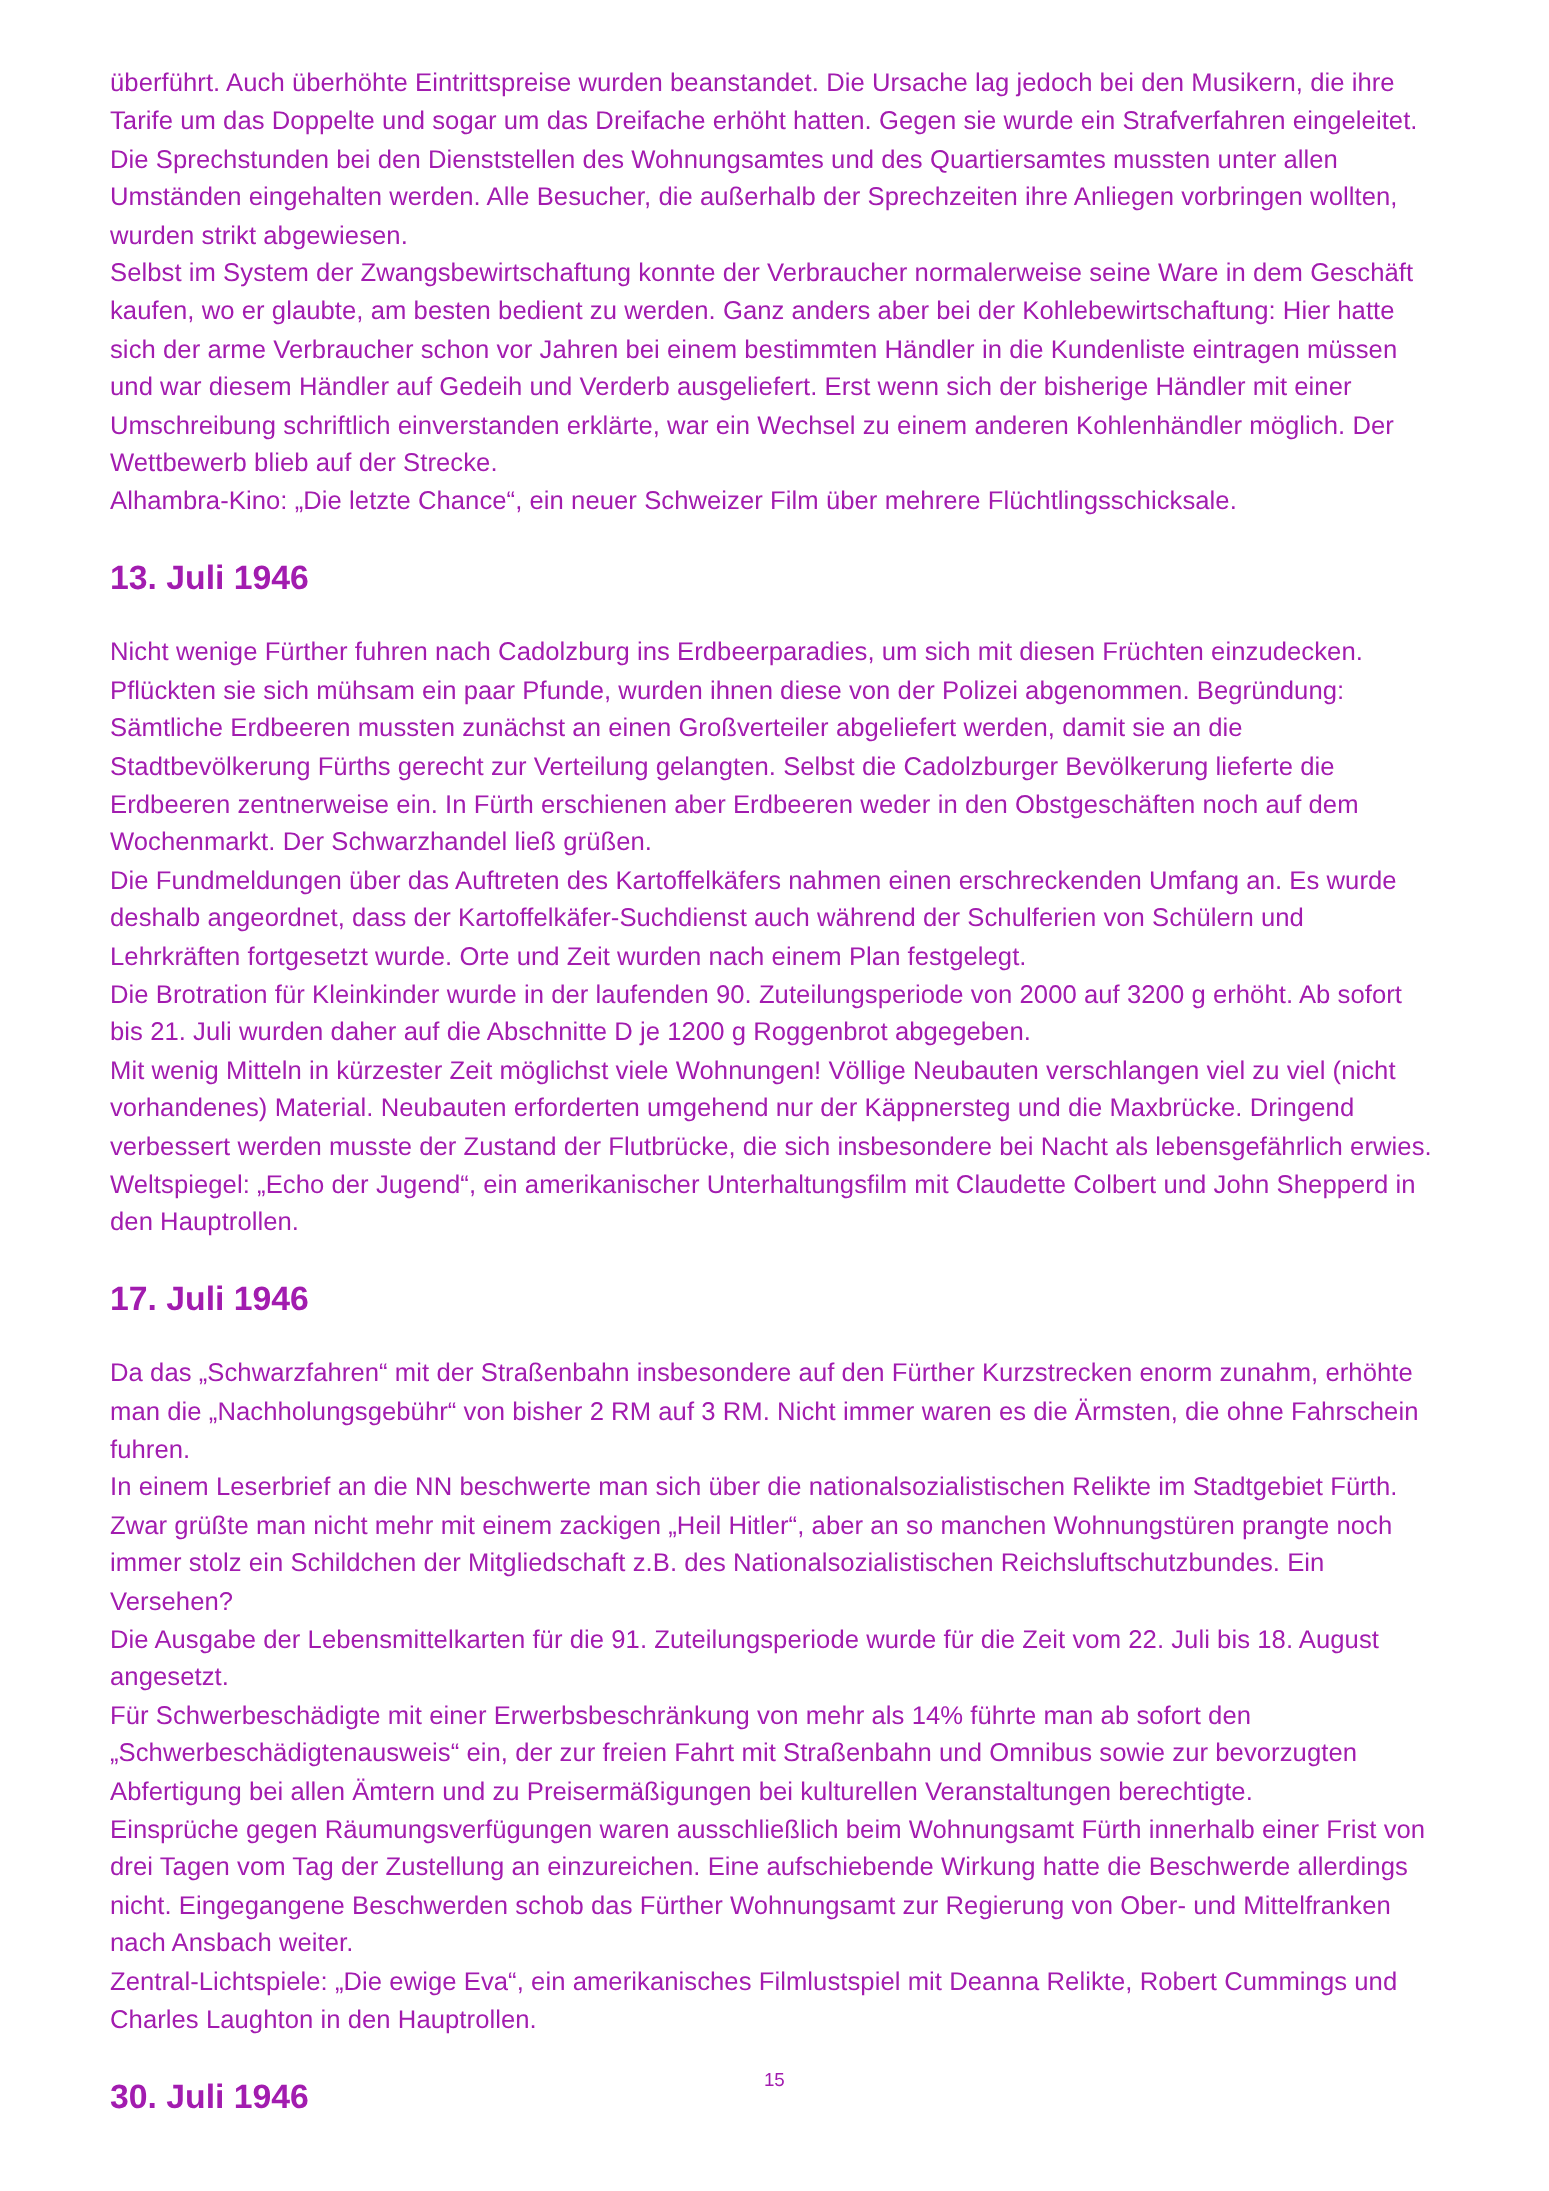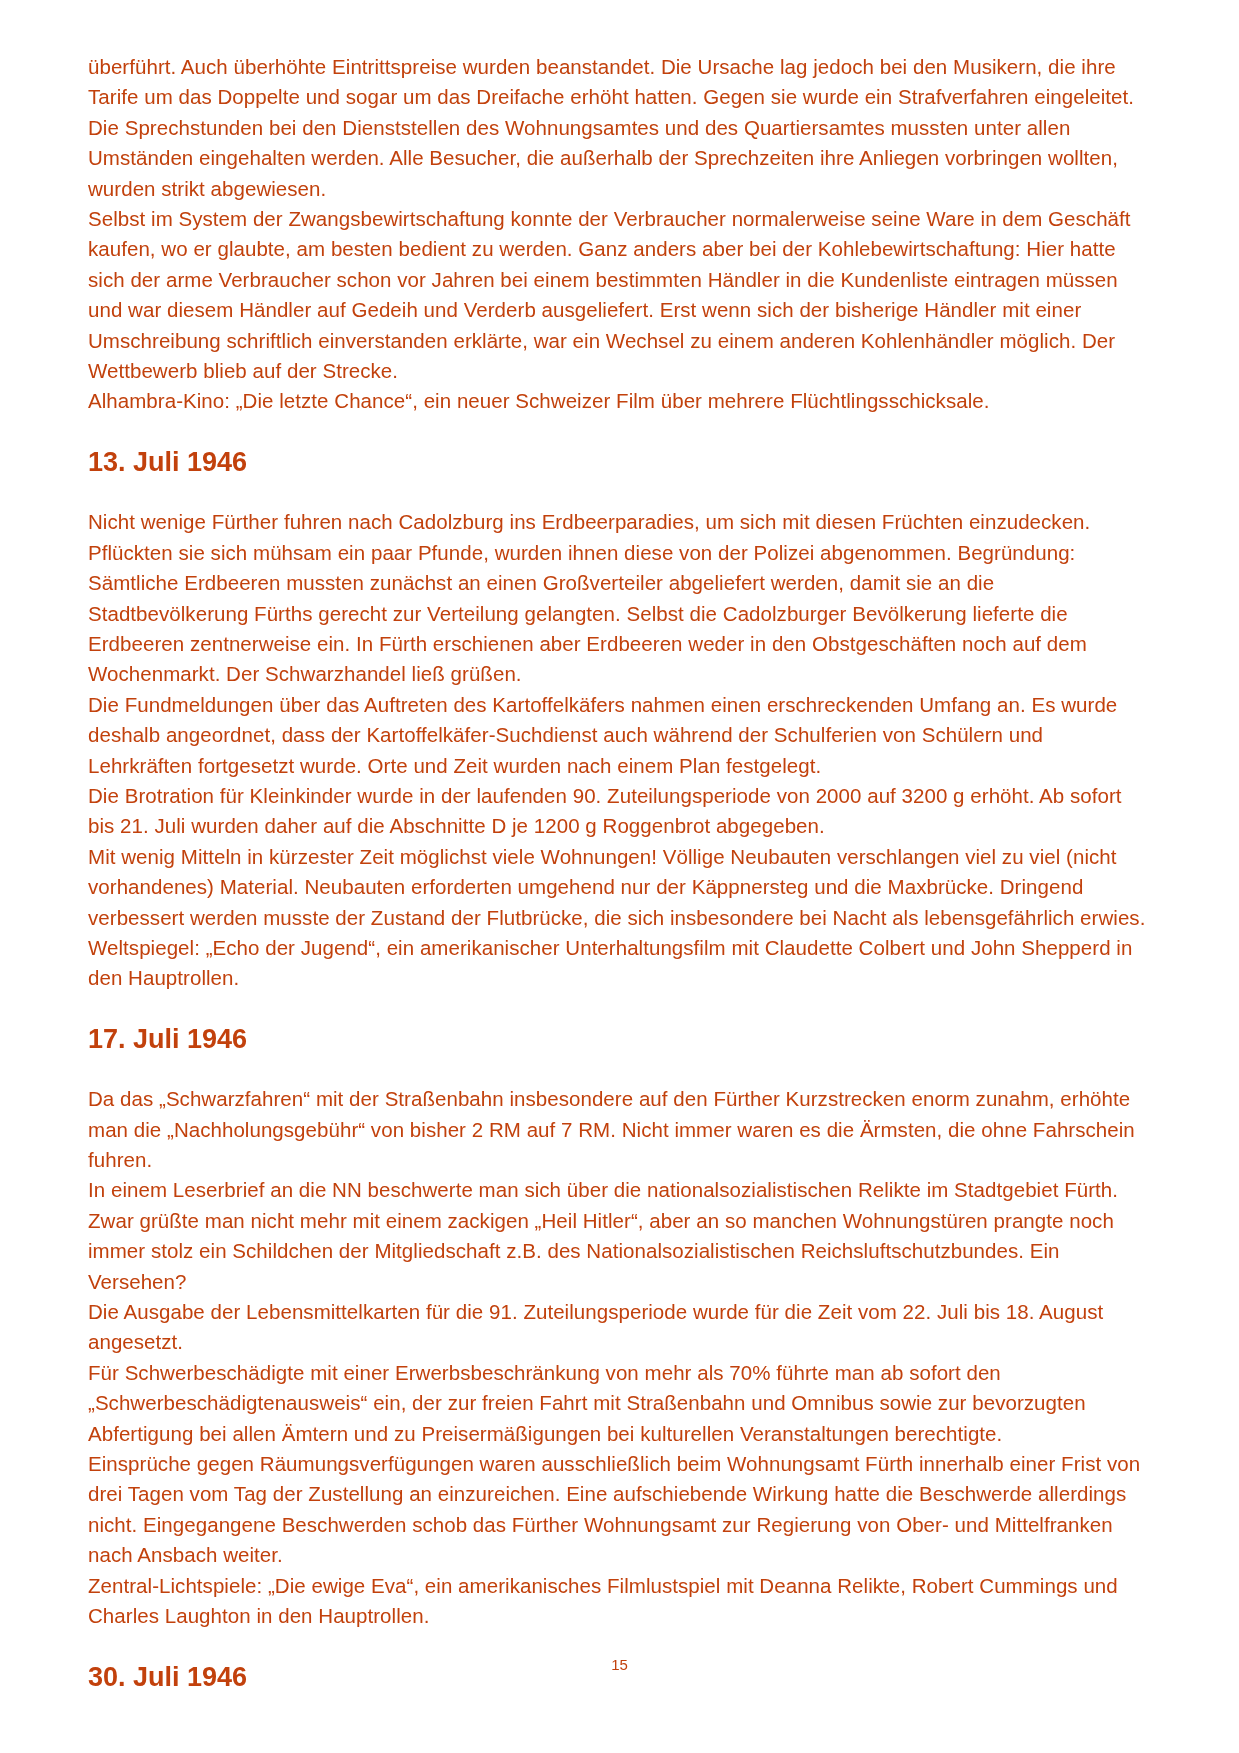--- a/index.html
+++ b/index.html
@@ -9,21 +9,21 @@
   }
   .page {
     position: relative;
     width: 1239px;
     height: 1753px;
     background: #ffffff;
     margin: 0 auto;
     box-sizing: border-box;
     padding: 52px 88px 0 88px;
     font-family: "Liberation Sans", sans-serif;
-    color: #c2410c;
+    color: #a21caf;
   }
   .body-block {
     font-size: 20.5px;
     line-height: 30.4px;
     text-align: left;
     letter-spacing: 0.05px;
   }
   .body-block p {
     margin: 0;
     text-indent: 0;
@@ -68,24 +68,24 @@
     <p>Die Brotration für Kleinkinder wurde in der laufenden 90. Zuteilungsperiode von 2000 auf 3200 g erhöht. Ab sofort bis 21. Juli wurden daher auf die Abschnitte D je 1200 g Roggenbrot abgegeben.</p>
     <p>Mit wenig Mitteln in kürzester Zeit möglichst viele Wohnungen! Völlige Neubauten verschlangen viel zu viel (nicht vorhandenes) Material. Neubauten erforderten umgehend nur der Käppnersteg und die Maxbrücke. Dringend verbessert werden musste der Zustand der Flutbrücke, die sich insbesondere bei Nacht als lebensgefährlich erwies.</p>
     <p>Weltspiegel: „Echo der Jugend“, ein amerikanischer Unterhaltungsfilm mit Claudette Colbert und John Shepperd in den Hauptrollen.</p>
   </div>
 
   <div class="gap-before-heading"></div>
   <p class="date-heading">17. Juli 1946</p>
   <div class="gap-after-heading"></div>
 
   <div class="body-block">
-    <p>Da das „Schwarzfahren“ mit der Straßenbahn insbesondere auf den Fürther Kurzstrecken enorm zunahm, erhöhte man die „Nachholungsgebühr“ von bisher 2 RM auf 7 RM. Nicht immer waren es die Ärmsten, die ohne Fahrschein fuhren.</p>
+    <p>Da das „Schwarzfahren“ mit der Straßenbahn insbesondere auf den Fürther Kurzstrecken enorm zunahm, erhöhte man die „Nachholungsgebühr“ von bisher 2 RM auf 3 RM. Nicht immer waren es die Ärmsten, die ohne Fahrschein fuhren.</p>
     <p>In einem Leserbrief an die NN beschwerte man sich über die nationalsozialistischen Relikte im Stadtgebiet Fürth. Zwar grüßte man nicht mehr mit einem zackigen „Heil Hitler“, aber an so manchen Wohnungstüren prangte noch immer stolz ein Schildchen der Mitgliedschaft z.B. des Nationalsozialistischen Reichsluftschutzbundes. Ein Versehen?</p>
     <p>Die Ausgabe der Lebensmittelkarten für die 91. Zuteilungsperiode wurde für die Zeit vom 22. Juli bis 18. August angesetzt.</p>
-    <p>Für Schwerbeschädigte mit einer Erwerbsbeschränkung von mehr als 70% führte man ab sofort den „Schwerbeschädigtenausweis“ ein, der zur freien Fahrt mit Straßenbahn und Omnibus sowie zur bevorzugten Abfertigung bei allen Ämtern und zu Preisermäßigungen bei kulturellen Veranstaltungen berechtigte.</p>
+    <p>Für Schwerbeschädigte mit einer Erwerbsbeschränkung von mehr als 14% führte man ab sofort den „Schwerbeschädigtenausweis“ ein, der zur freien Fahrt mit Straßenbahn und Omnibus sowie zur bevorzugten Abfertigung bei allen Ämtern und zu Preisermäßigungen bei kulturellen Veranstaltungen berechtigte.</p>
     <p>Einsprüche gegen Räumungsverfügungen waren ausschließlich beim Wohnungsamt Fürth innerhalb einer Frist von drei Tagen vom Tag der Zustellung an einzureichen. Eine aufschiebende Wirkung hatte die Beschwerde allerdings nicht. Eingegangene Beschwerden schob das Fürther Wohnungsamt zur Regierung von Ober- und Mittelfranken nach Ansbach weiter.</p>
     <p>Zentral-Lichtspiele: „Die ewige Eva“, ein amerikanisches Filmlustspiel mit Deanna Relikte, Robert Cummings und Charles Laughton in den Hauptrollen.</p>
   </div>
 
   <div class="gap-before-heading"></div>
   <p class="date-heading">30. Juli 1946</p>
 
   <div class="page-number">15</div>
 
 </div>

